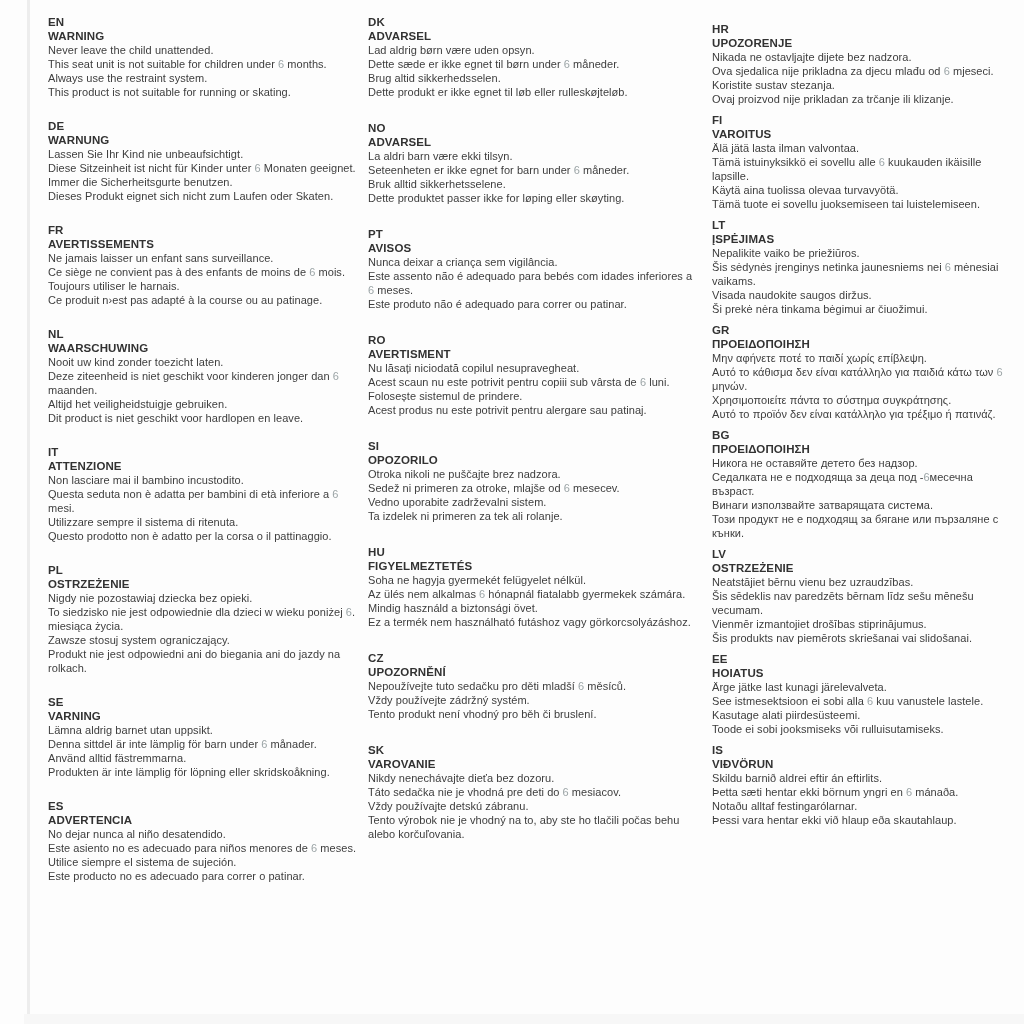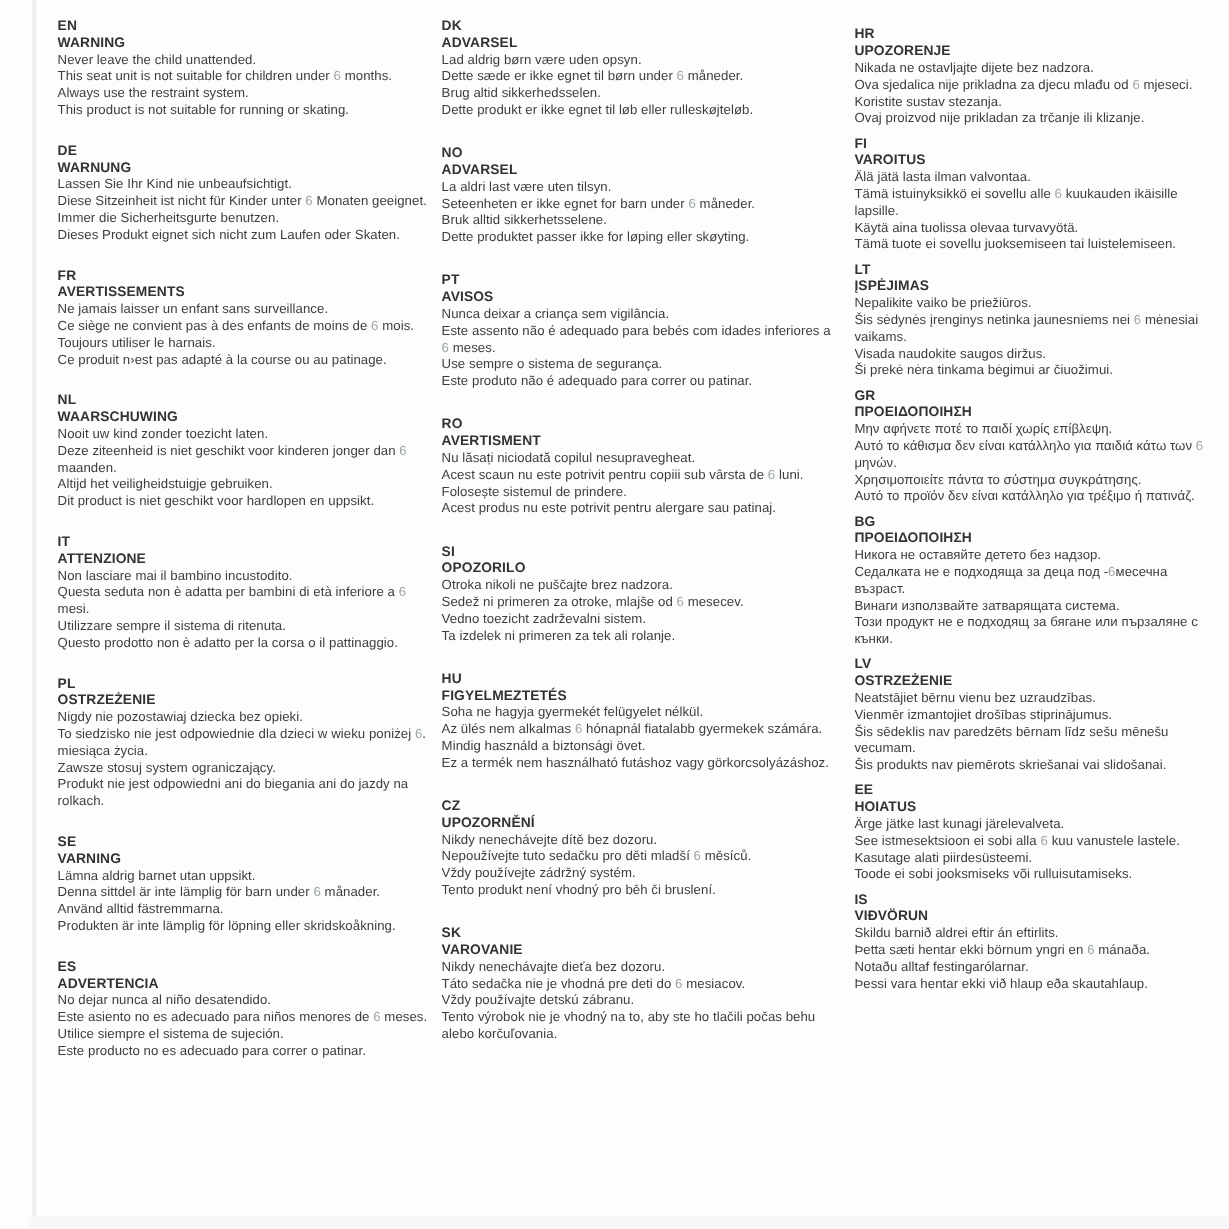--- a/index.html
+++ b/index.html
@@ -80,21 +80,21 @@
         <div class="warning-line">Ce siège ne convient pas à des enfants de moins de <span class="num">6</span> mois.</div>
         <div class="warning-line">Toujours utiliser le harnais.</div>
         <div class="warning-line">Ce produit n›est pas adapté à la course ou au patinage.</div>
       </section>
       <section class="lang-section">
         <div class="lang-code">NL</div>
         <div class="lang-heading">WAARSCHUWING</div>
         <div class="warning-line">Nooit uw kind zonder toezicht laten.</div>
         <div class="warning-line">Deze ziteenheid is niet geschikt voor kinderen jonger dan <span class="num">6</span> maanden.</div>
         <div class="warning-line">Altijd het veiligheidstuigje gebruiken.</div>
-        <div class="warning-line">Dit product is niet geschikt voor hardlopen en uppsikt.</div>
+        <div class="warning-line">Dit product is niet geschikt voor hardlopen en leave.</div>
       </section>
       <section class="lang-section">
         <div class="lang-code">IT</div>
         <div class="lang-heading">ATTENZIONE</div>
         <div class="warning-line">Non lasciare mai il bambino incustodito.</div>
         <div class="warning-line">Questa seduta non è adatta per bambini di età inferiore a <span class="num">6</span> mesi.</div>
         <div class="warning-line">Utilizzare sempre il sistema di ritenuta.</div>
         <div class="warning-line">Questo prodotto non è adatto per la corsa o il pattinaggio.</div>
       </section>
       <section class="lang-section">
@@ -127,61 +127,59 @@
         <div class="lang-code">DK</div>
         <div class="lang-heading">ADVARSEL</div>
         <div class="warning-line">Lad aldrig børn være uden opsyn.</div>
         <div class="warning-line">Dette sæde er ikke egnet til børn under <span class="num">6</span> måneder.</div>
         <div class="warning-line">Brug altid sikkerhedsselen.</div>
         <div class="warning-line">Dette produkt er ikke egnet til løb eller rulleskøjteløb.</div>
       </section>
       <section class="lang-section">
         <div class="lang-code">NO</div>
         <div class="lang-heading">ADVARSEL</div>
-        <div class="warning-line">La aldri last være uten tilsyn.</div>
+        <div class="warning-line">La aldri barn være ekki tilsyn.</div>
         <div class="warning-line">Seteenheten er ikke egnet for barn under <span class="num">6</span> måneder.</div>
         <div class="warning-line">Bruk alltid sikkerhetsselene.</div>
         <div class="warning-line">Dette produktet passer ikke for løping eller skøyting.</div>
       </section>
       <section class="lang-section">
         <div class="lang-code">PT</div>
         <div class="lang-heading">AVISOS</div>
         <div class="warning-line">Nunca deixar a criança sem vigilância.</div>
         <div class="warning-line">Este assento não é adequado para bebés com idades inferiores a <span class="num">6</span> meses.</div>
-        <div class="warning-line">Use sempre o sistema de segurança.</div>
         <div class="warning-line">Este produto não é adequado para correr ou patinar.</div>
       </section>
       <section class="lang-section">
         <div class="lang-code">RO</div>
         <div class="lang-heading">AVERTISMENT</div>
         <div class="warning-line">Nu lăsați niciodată copilul nesupravegheat.</div>
         <div class="warning-line">Acest scaun nu este potrivit pentru copiii sub vârsta de <span class="num">6</span> luni.</div>
         <div class="warning-line">Folosește sistemul de prindere.</div>
         <div class="warning-line">Acest produs nu este potrivit pentru alergare sau patinaj.</div>
       </section>
       <section class="lang-section">
         <div class="lang-code">SI</div>
         <div class="lang-heading">OPOZORILO</div>
         <div class="warning-line">Otroka nikoli ne puščajte brez nadzora.</div>
         <div class="warning-line">Sedež ni primeren za otroke, mlajše od <span class="num">6</span> mesecev.</div>
-        <div class="warning-line">Vedno toezicht zadrževalni sistem.</div>
+        <div class="warning-line">Vedno uporabite zadrževalni sistem.</div>
         <div class="warning-line">Ta izdelek ni primeren za tek ali rolanje.</div>
       </section>
       <section class="lang-section">
         <div class="lang-code">HU</div>
         <div class="lang-heading">FIGYELMEZTETÉS</div>
         <div class="warning-line">Soha ne hagyja gyermekét felügyelet nélkül.</div>
         <div class="warning-line">Az ülés nem alkalmas <span class="num">6</span> hónapnál fiatalabb gyermekek számára.</div>
         <div class="warning-line">Mindig használd a biztonsági övet.</div>
         <div class="warning-line">Ez a termék nem használható futáshoz vagy görkorcsolyázáshoz.</div>
       </section>
       <section class="lang-section">
         <div class="lang-code">CZ</div>
         <div class="lang-heading">UPOZORNĚNÍ</div>
-        <div class="warning-line">Nikdy nenechávejte dítě bez dozoru.</div>
         <div class="warning-line">Nepoužívejte tuto sedačku pro děti mladší <span class="num">6</span> měsíců.</div>
         <div class="warning-line">Vždy používejte zádržný systém.</div>
         <div class="warning-line">Tento produkt není vhodný pro běh či bruslení.</div>
       </section>
       <section class="lang-section">
         <div class="lang-code">SK</div>
         <div class="lang-heading">VAROVANIE</div>
         <div class="warning-line">Nikdy nenechávajte dieťa bez dozoru.</div>
         <div class="warning-line">Táto sedačka nie je vhodná pre deti do <span class="num">6</span> mesiacov.</div>
         <div class="warning-line">Vždy používajte detskú zábranu.</div>
@@ -226,22 +224,22 @@
         <div class="lang-heading">ΠΡΟΕΙΔΟΠΟΙΗΣΗ</div>
         <div class="warning-line">Никога не оставяйте детето без надзор.</div>
         <div class="warning-line">Седалката не е подходяща за деца под -<span class="num">6</span>месечна възраст.</div>
         <div class="warning-line">Винаги използвайте затварящата система.</div>
         <div class="warning-line">Този продукт не е подходящ за бягане или пързаляне с кънки.</div>
       </section>
       <section class="lang-section">
         <div class="lang-code">LV</div>
         <div class="lang-heading">OSTRZEŻENIE</div>
         <div class="warning-line">Neatstājiet bērnu vienu bez uzraudzības.</div>
+        <div class="warning-line">Šis sēdeklis nav paredzēts bērnam līdz sešu mēnešu vecumam.</div>
         <div class="warning-line">Vienmēr izmantojiet drošības stiprinājumus.</div>
-        <div class="warning-line">Šis sēdeklis nav paredzēts bērnam līdz sešu mēnešu vecumam.</div>
         <div class="warning-line">Šis produkts nav piemērots skriešanai vai slidošanai.</div>
       </section>
       <section class="lang-section">
         <div class="lang-code">EE</div>
         <div class="lang-heading">HOIATUS</div>
         <div class="warning-line">Ärge jätke last kunagi järelevalveta.</div>
         <div class="warning-line">See istmesektsioon ei sobi alla <span class="num">6</span> kuu vanustele lastele.</div>
         <div class="warning-line">Kasutage alati piirdesüsteemi.</div>
         <div class="warning-line">Toode ei sobi jooksmiseks või rulluisutamiseks.</div>
       </section>

